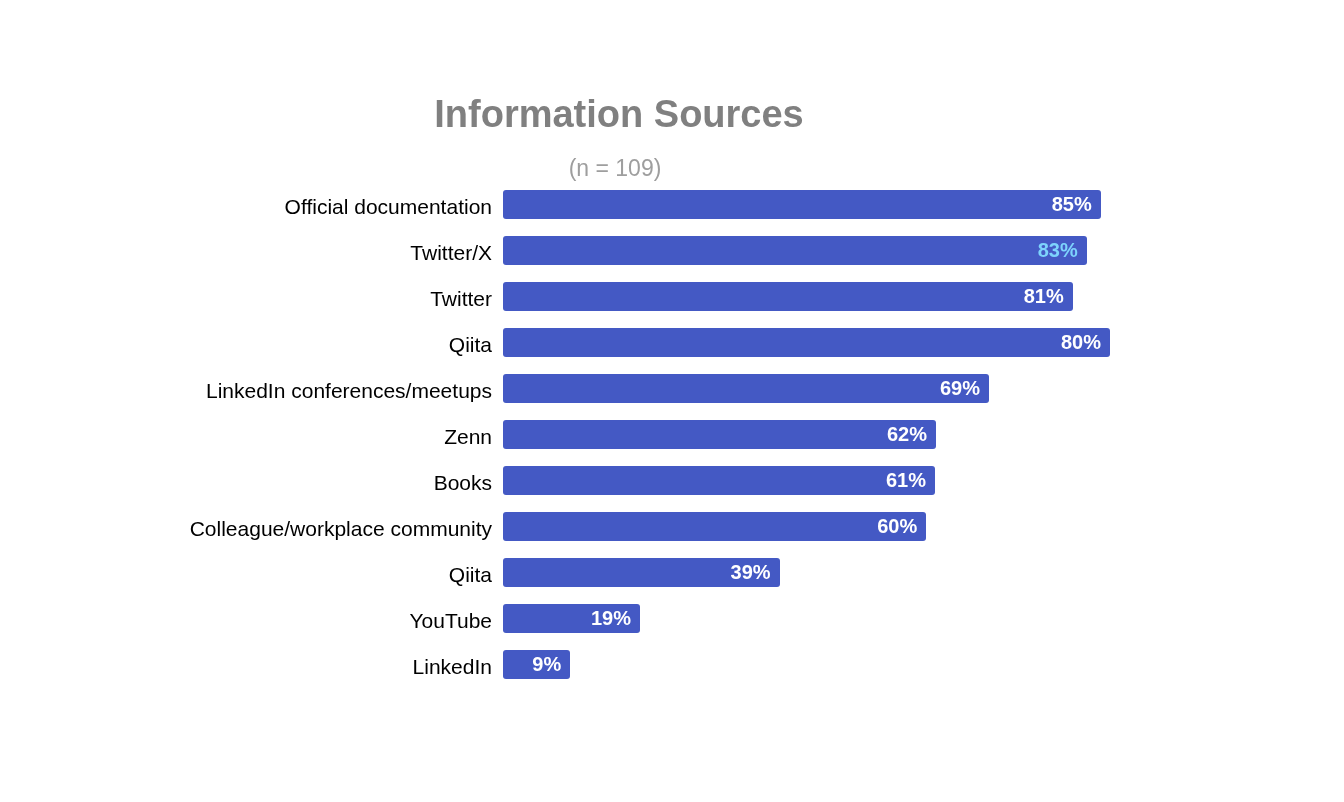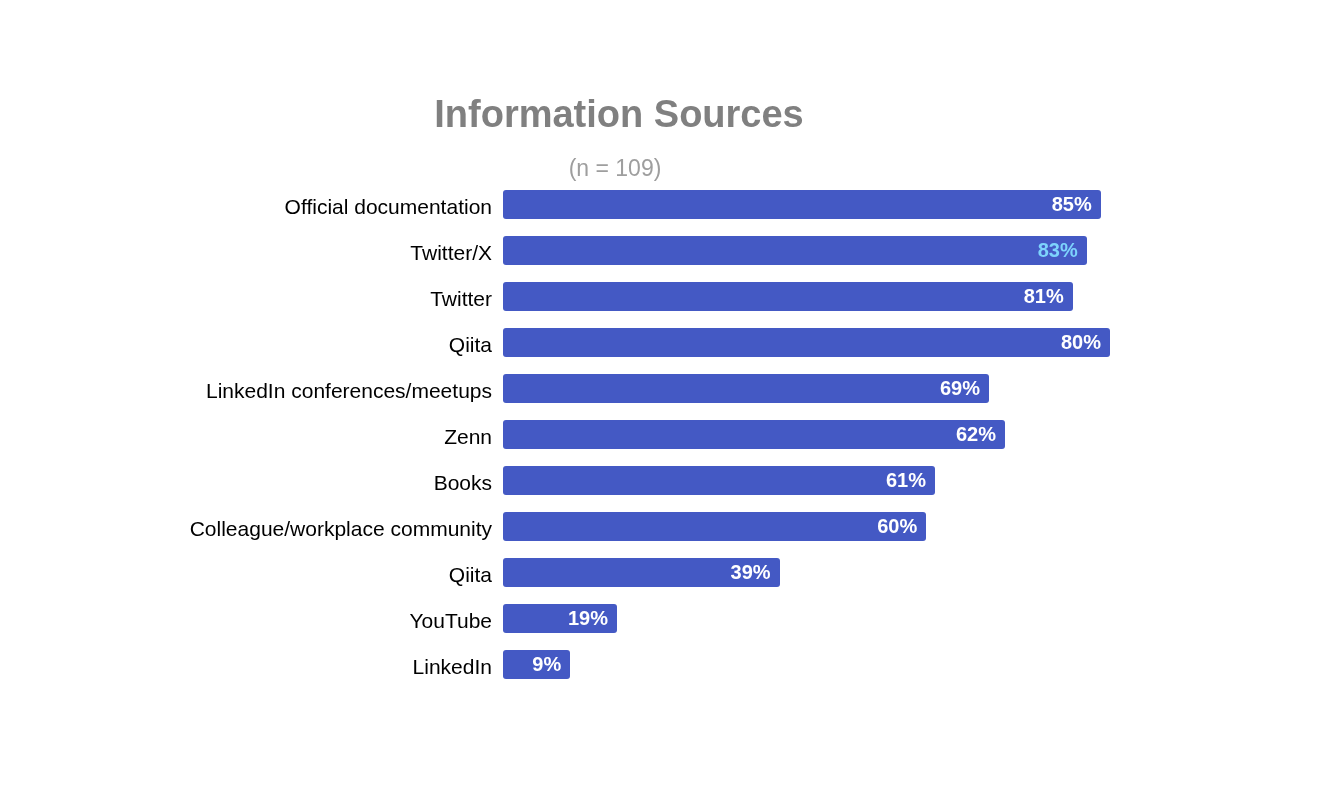--- a/index.html
+++ b/index.html
@@ -141,21 +141,21 @@
       <div class="bar-row">
         <div class="cat-label" style="color: rgb(0, 0, 0);">LinkedIn conferences/meetups</div>
         <div class="bar-track" style="width: 486.02px;">
           <div class="bar" style="width: 100%; background: rgb(68, 89, 196);">
             <div class="bar-value" style="color: rgb(255, 255, 255);">69%</div>
           </div>
         </div>
       </div>
       <div class="bar-row">
         <div class="cat-label" style="color: rgb(0, 0, 0);">Zenn</div>
-        <div class="bar-track" style="width: 502px;">
+        <div class="bar-track" style="width: 433px;">
           <div class="bar" style="width: 100%; background: rgb(68, 89, 196);">
             <div class="bar-value" style="color: rgb(255, 255, 255);">62%</div>
           </div>
         </div>
       </div>
       <div class="bar-row">
         <div class="cat-label" style="color: rgb(0, 0, 0);">Books</div>
         <div class="bar-track" style="width: 432px;">
           <div class="bar" style="width: 100%; background: rgb(68, 89, 196);">
             <div class="bar-value" style="color: rgb(255, 255, 255);">61%</div>
@@ -173,21 +173,21 @@
       <div class="bar-row">
         <div class="cat-label" style="color: rgb(0, 0, 0);">Qiita</div>
         <div class="bar-track" style="width: 276.62px;">
           <div class="bar" style="width: 100%; background: rgb(68, 89, 196);">
             <div class="bar-value" style="color: rgb(255, 255, 255);">39%</div>
           </div>
         </div>
       </div>
       <div class="bar-row">
         <div class="cat-label" style="color: rgb(0, 0, 0);">YouTube</div>
-        <div class="bar-track" style="width: 114px;">
+        <div class="bar-track" style="width: 137px;">
           <div class="bar" style="width: 100%; background: rgb(68, 89, 196);">
             <div class="bar-value" style="color: rgb(255, 255, 255);">19%</div>
           </div>
         </div>
       </div>
       <div class="bar-row">
         <div class="cat-label" style="color: rgb(0, 0, 0);">LinkedIn</div>
         <div class="bar-track" style="width: 67.22px;">
           <div class="bar" style="width: 100%; background: rgb(68, 89, 196);">
             <div class="bar-value" style="color: rgb(255, 255, 255);">9%</div>

